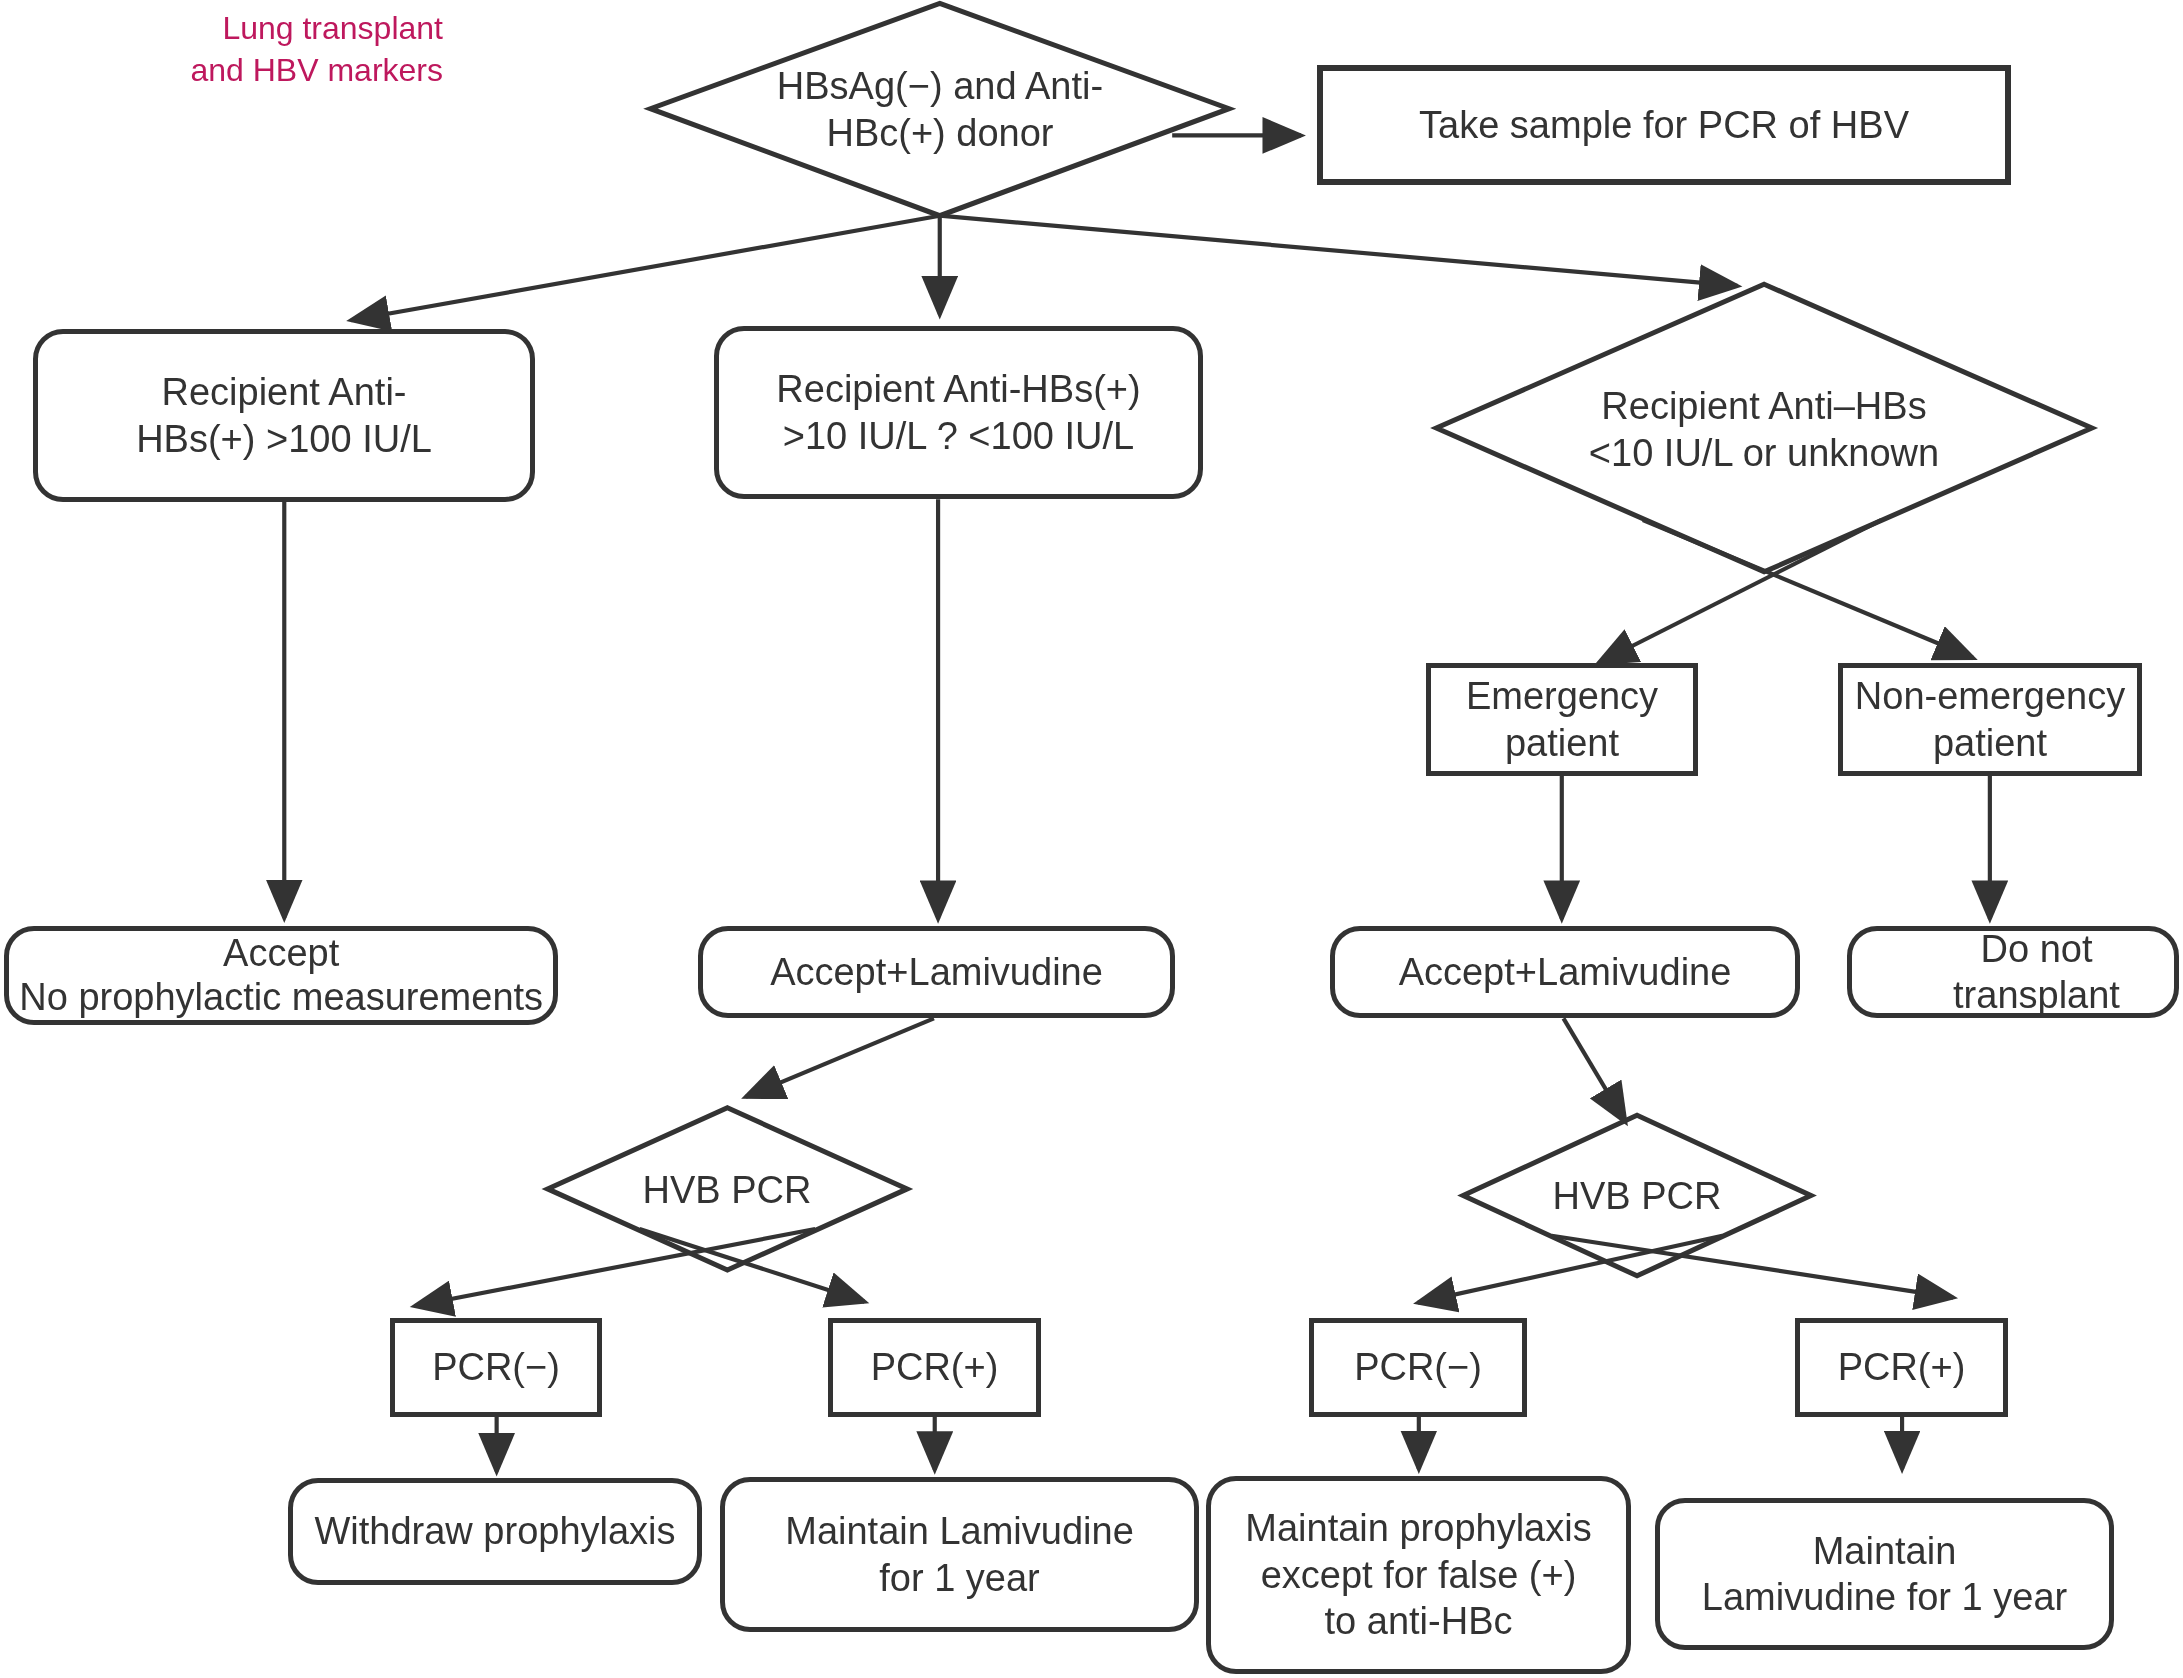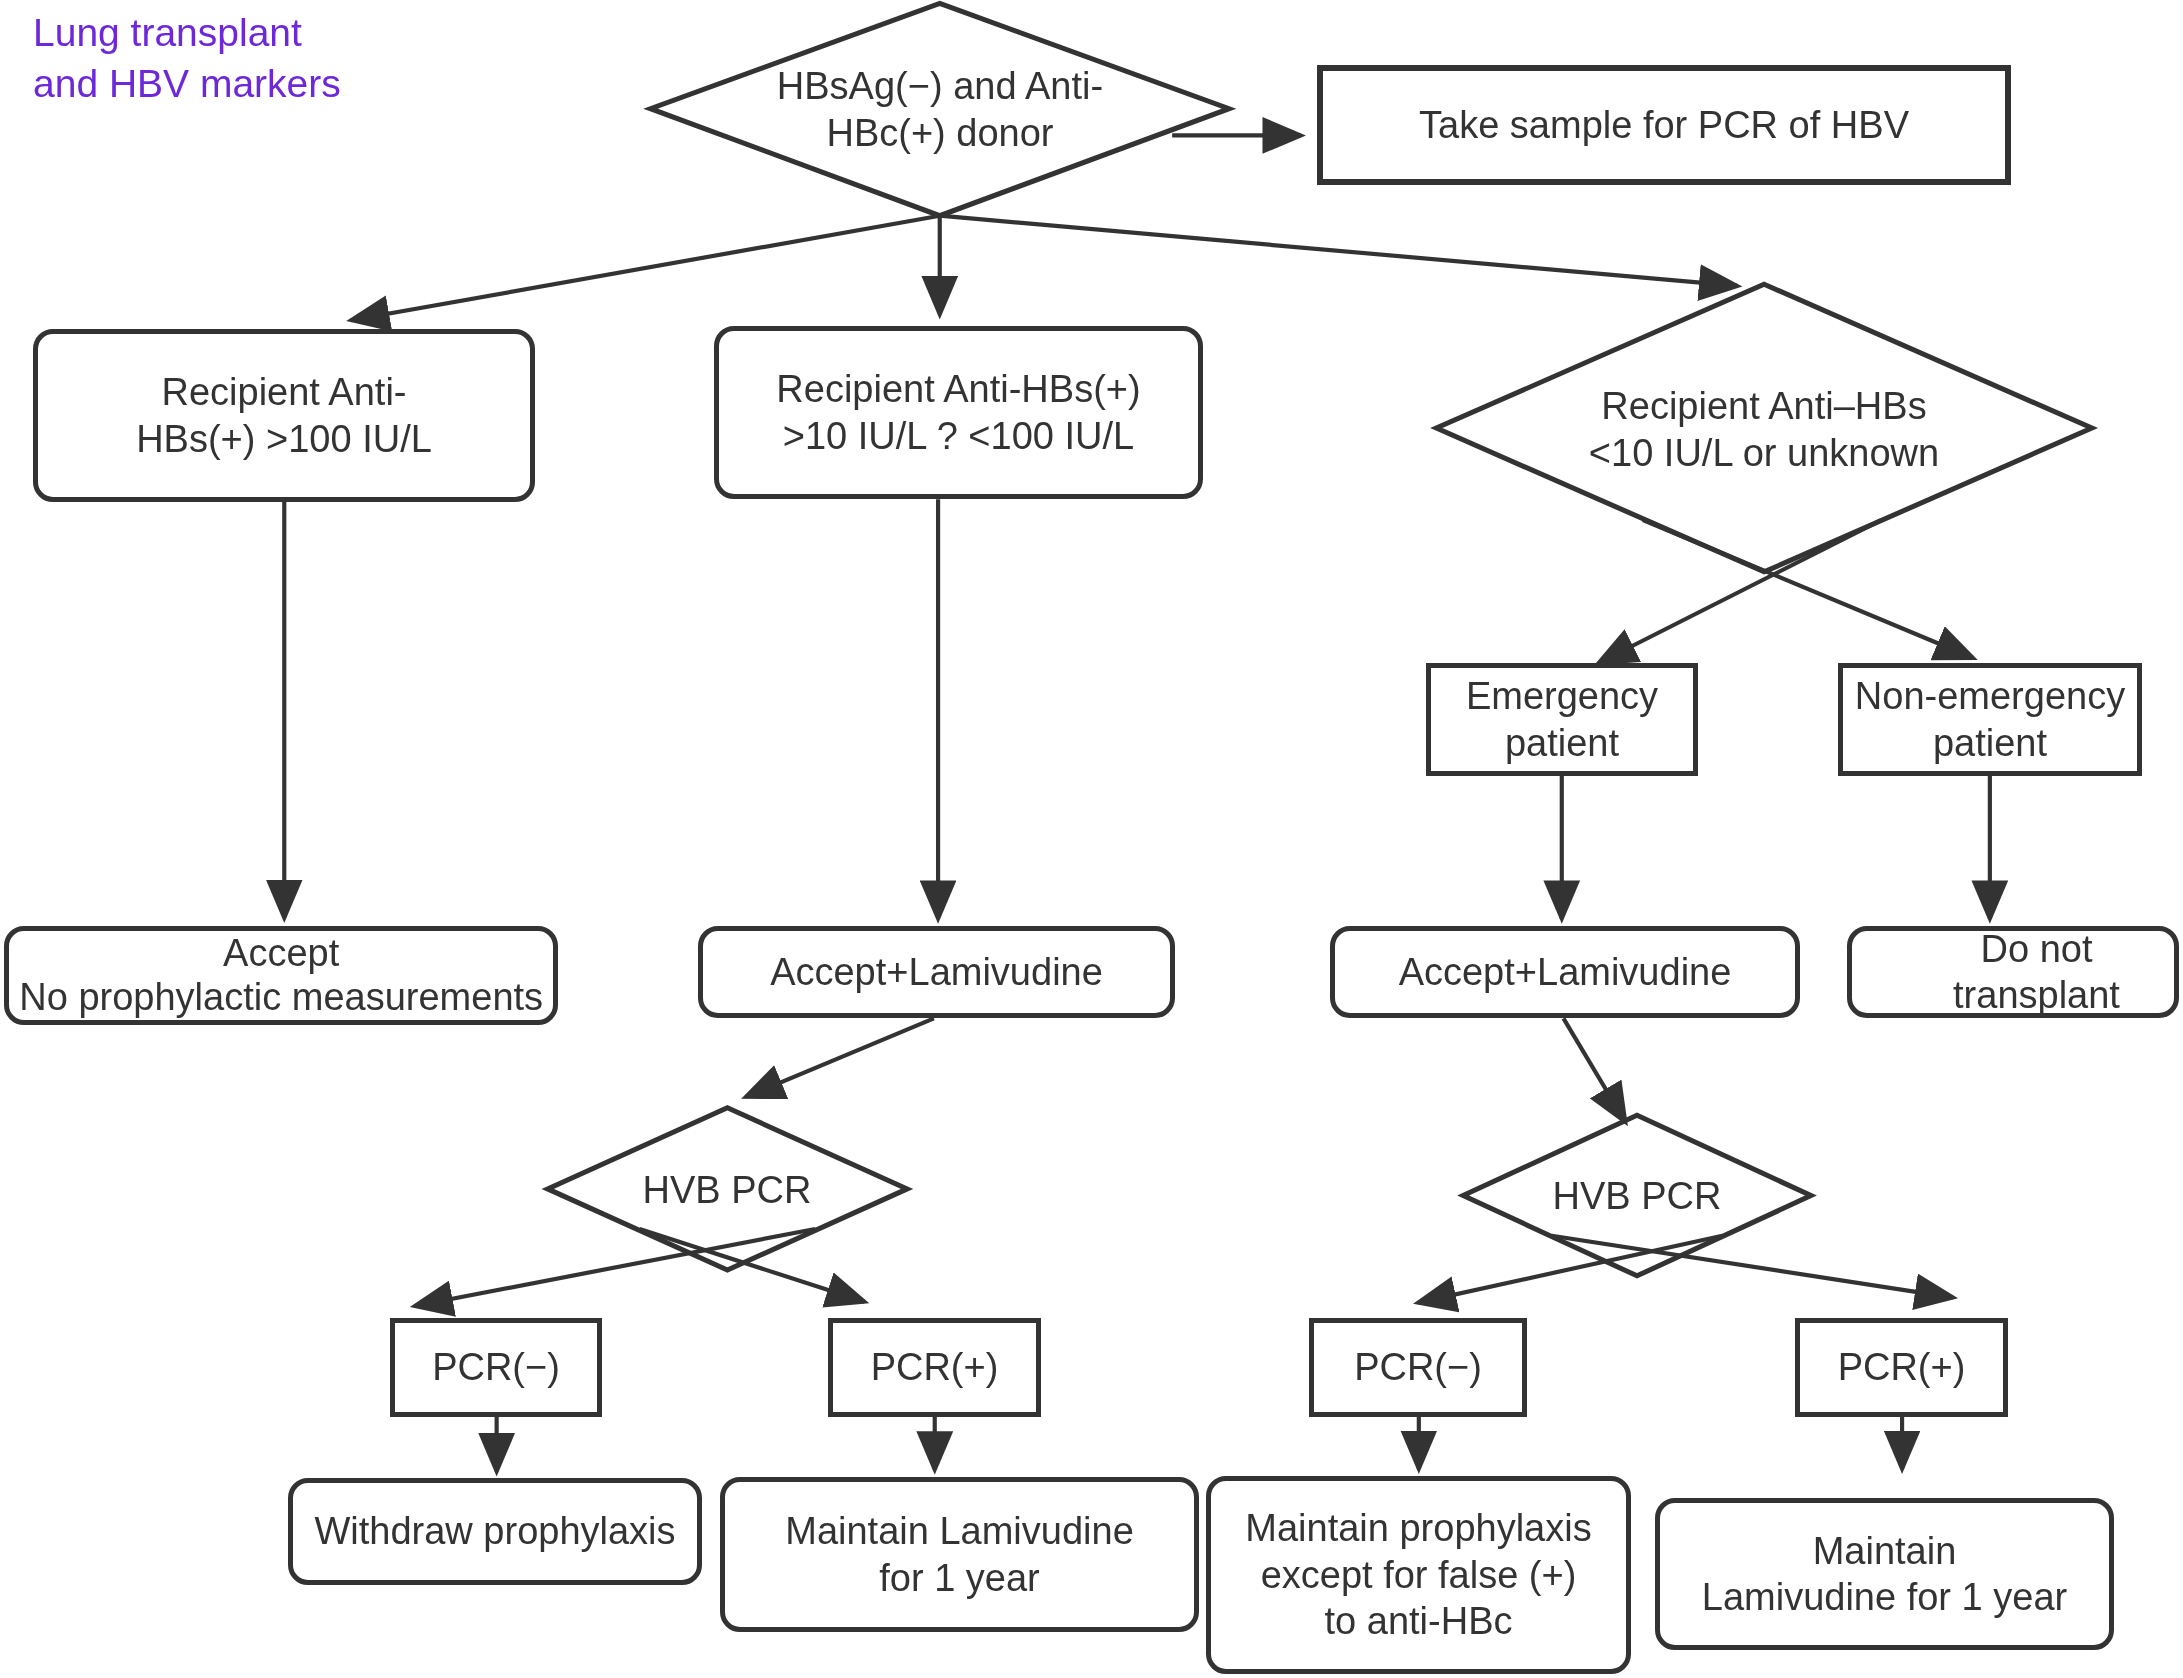--- a/index.html
+++ b/index.html
@@ -31,32 +31,32 @@
   .rect {
     border: 5.9px solid #333333;
     background: #ffffff;
   }
   .rect-thick {
     border: 6.7px solid #333333;
     background: #ffffff;
   }
   .round {
     border: 5.9px solid #333333;
-    border-radius: 20px;
+    border-radius: 30px;
     background: #ffffff;
   }
   .plain { background: transparent; }
   .title {
     position: absolute;
     left: 33px; top: 8.4px; width: 410px;
-    font-size: 39px;
+    font-size: 32px;
     line-height: 1.3;
-    text-align: left;
+    text-align: right;
     white-space: pre-line;
-    color: #6d28d9;
+    color: #be185d;
   }
 </style>
 </head>
 <body>
 
 <div class="canvas">
 
   <svg class="wires" width="2183" height="1678" viewBox="0 0 2611 2007">
     <defs>
       <marker id="arrow" markerUnits="userSpaceOnUse" markerWidth="54" markerHeight="44" refX="46" refY="22" orient="auto">

